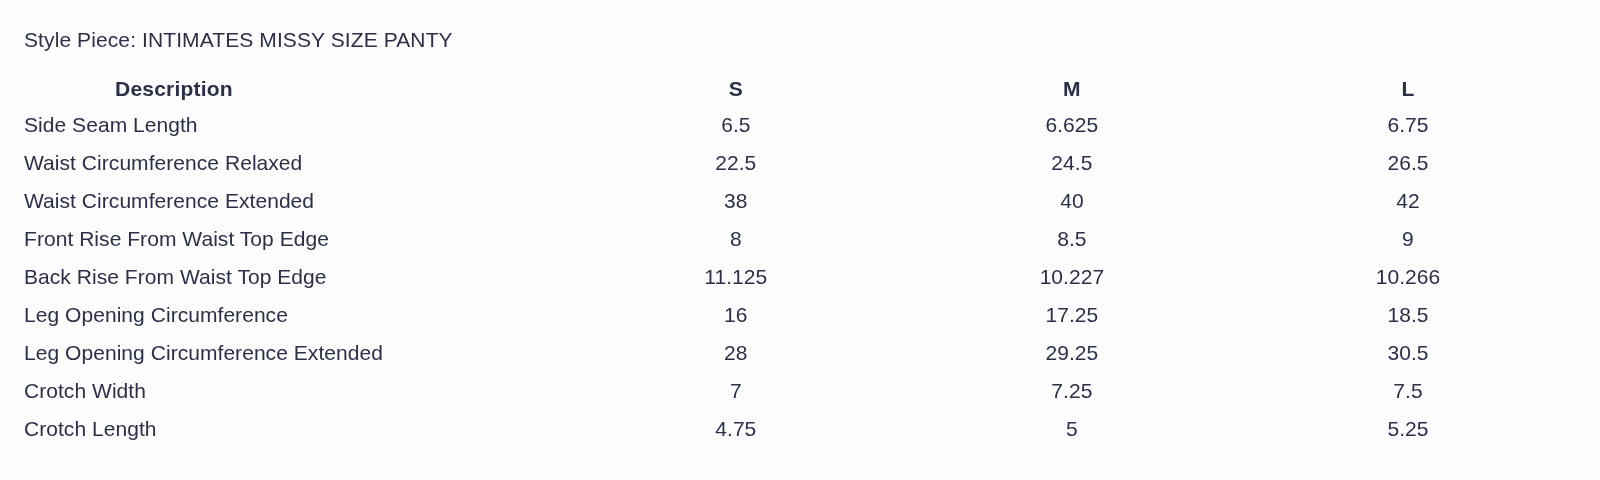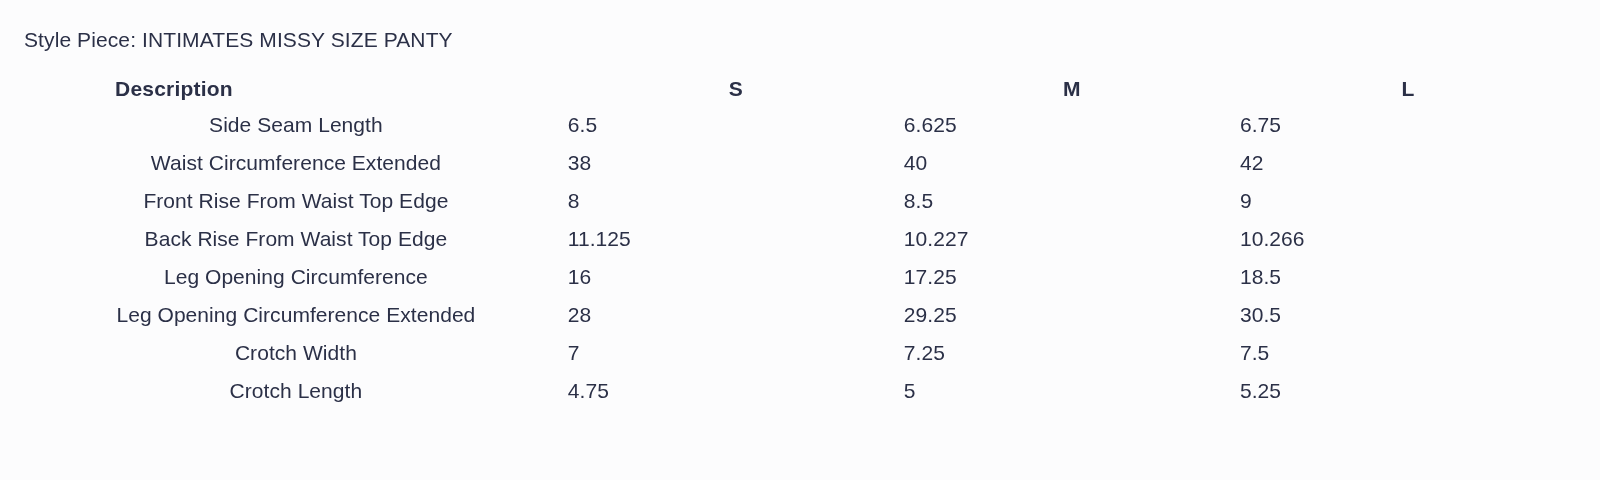--- a/index.html
+++ b/index.html
@@ -66,29 +66,29 @@
     padding-right: 244px;
   }
 
   .size-table tbody td {
     font-size: 21px;
     font-weight: normal;
     line-height: 38px;
     height: 38px;
     padding: 0;
     color: #2b3047;
-    text-align: left;
+    text-align: center;
     letter-spacing: 0.05px;
     white-space: nowrap;
     vertical-align: middle;
     border: none;
   }
 
   .size-table tbody td.cell-desc {
-    text-align: center;
+    text-align: left;
   }
 </style>
 </head>
 <body>
 
 <div class="page">
 
   <div class="style-piece-line">Style Piece: INTIMATES MISSY SIZE PANTY</div>
 
   <table class="size-table">
@@ -108,20 +108,26 @@
     </thead>
     <tbody>
 
       <tr>
         <td class="cell-desc">Side Seam Length</td>
         <td>6.5</td>
         <td>6.625</td>
         <td>6.75</td>
       </tr>
 
+      <tr>
+        <td class="cell-desc">Waist Circumference Relaxed</td>
+        <td>22.5</td>
+        <td>24.5</td>
+        <td>26.5</td>
+      </tr>
 
       <tr>
         <td class="cell-desc">Waist Circumference Extended</td>
         <td>38</td>
         <td>40</td>
         <td>42</td>
       </tr>
 
       <tr>
         <td class="cell-desc">Front Rise From Waist Top Edge</td>

